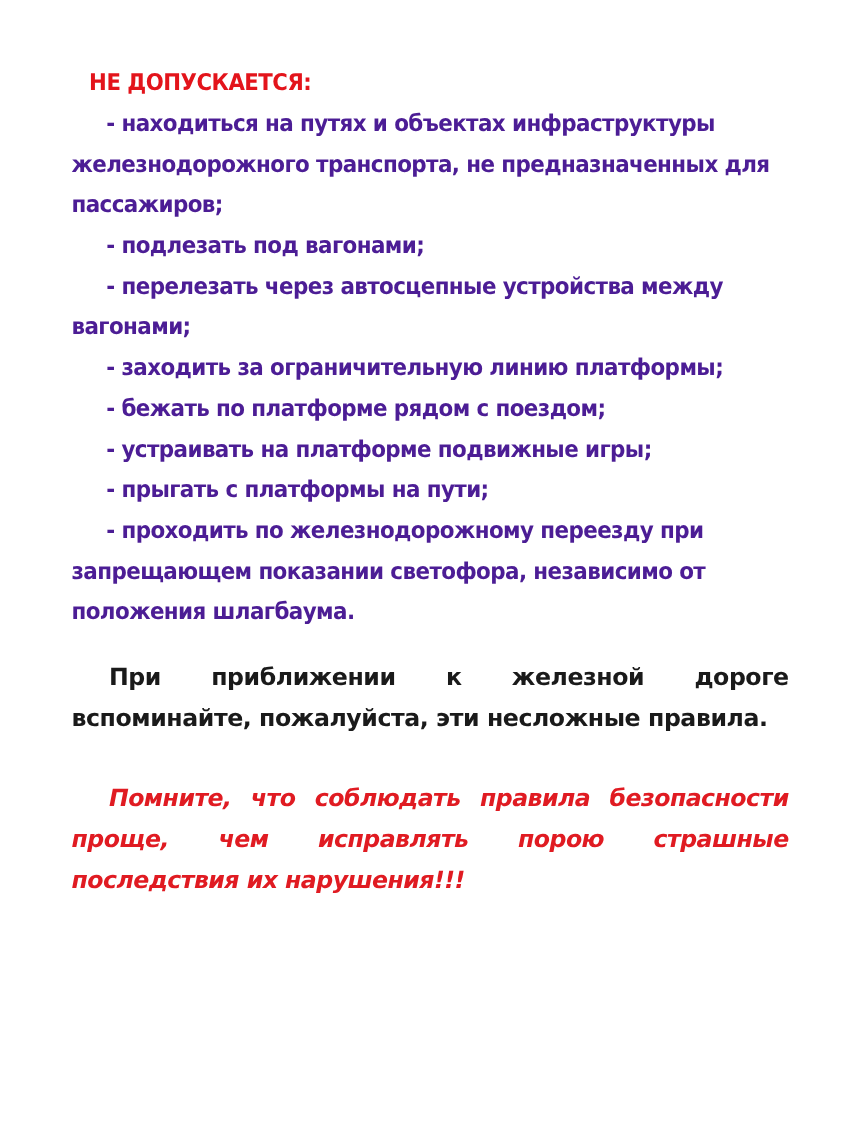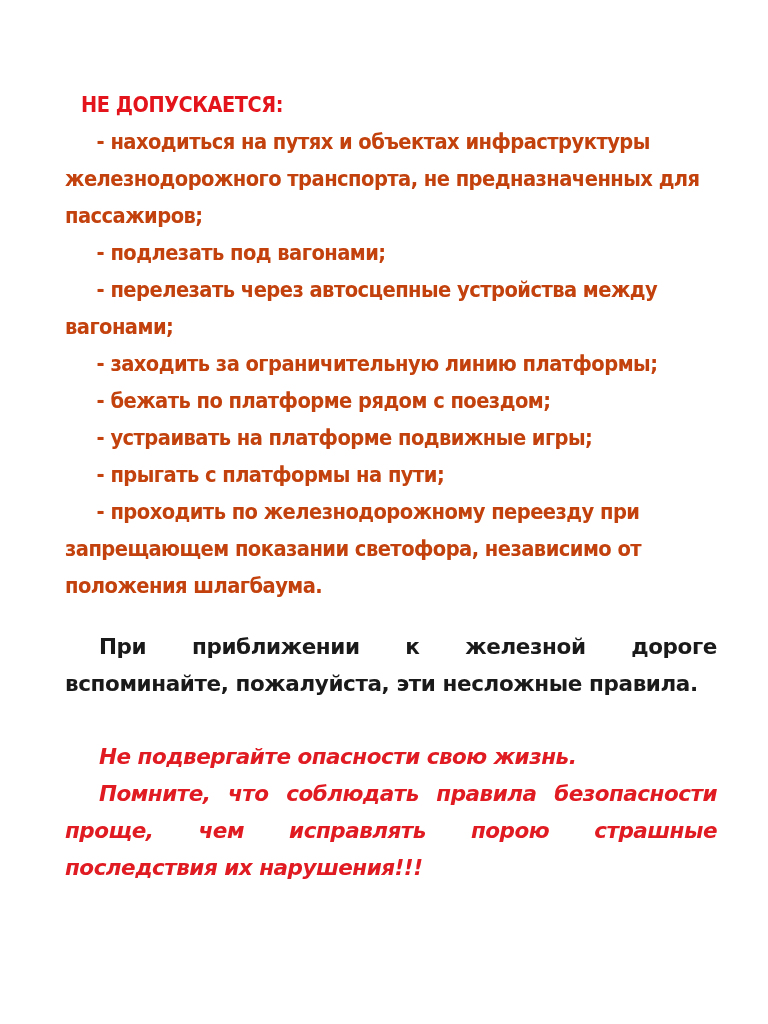--- a/index.html
+++ b/index.html
@@ -10,38 +10,38 @@
     body {
       width: 768px;
       height: 1024px;
       position: relative;
       overflow: hidden;
       font-family: "DejaVu Sans", sans-serif;
     }
     .page {
       position: absolute;
       left: 65px;
-      top: 88px;
+      top: 58px;
       width: 652px;
     }
     .heading {
       color: #e3141b;
       font-weight: bold;
       font-size: 21px;
       line-height: 34px;
       margin: 0 0 0 16px;
       letter-spacing: -0.5px;
       transform: scaleX(0.92);
       transform-origin: left center;
     }
     .rules {
       margin: 2px 0 0 0;
       padding: 0;
       list-style: none;
-      color: #c2410c;
+      color: #4c1d95;
       font-size: 21px;
       font-weight: bold;
       line-height: 37px;
       letter-spacing: -0.6px;
     }
     .rules li {
       text-indent: 34px;
       transform: scaleX(0.93);
       transform-origin: left center;
       width: 700px;
@@ -88,16 +88,15 @@
     <li>- заходить за ограничительную линию платформы;</li>
     <li>- бежать по платформе рядом с поездом;</li>
     <li>- устраивать на платформе подвижные игры;</li>
     <li>- прыгать с платформы на пути;</li>
     <li>- проходить по железнодорожному переезду при запрещающем показании светофора, независимо от положения шлагбаума.</li>
   </ul>
 
   <div class="reminder">При приближении к железной дороге вспоминайте, пожалуйста, эти несложные правила.</div>
 
   <div class="warning">
-    <p>Не подвергайте опасности свою жизнь.</p>
     <p class="last">Помните, что соблюдать правила безопасности проще, чем исправлять порою страшные последствия их нарушения!!!</p>
   </div>
 </div>
 
 </body></html>

